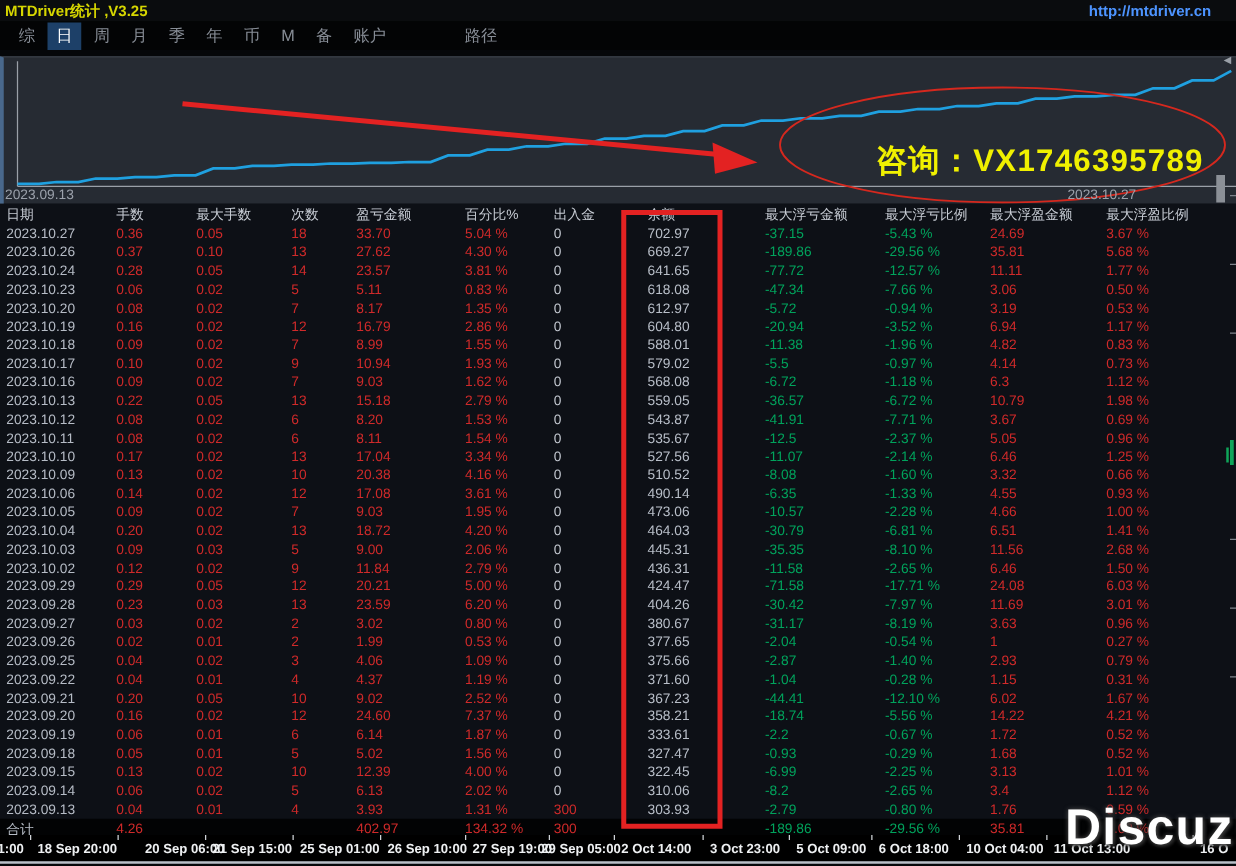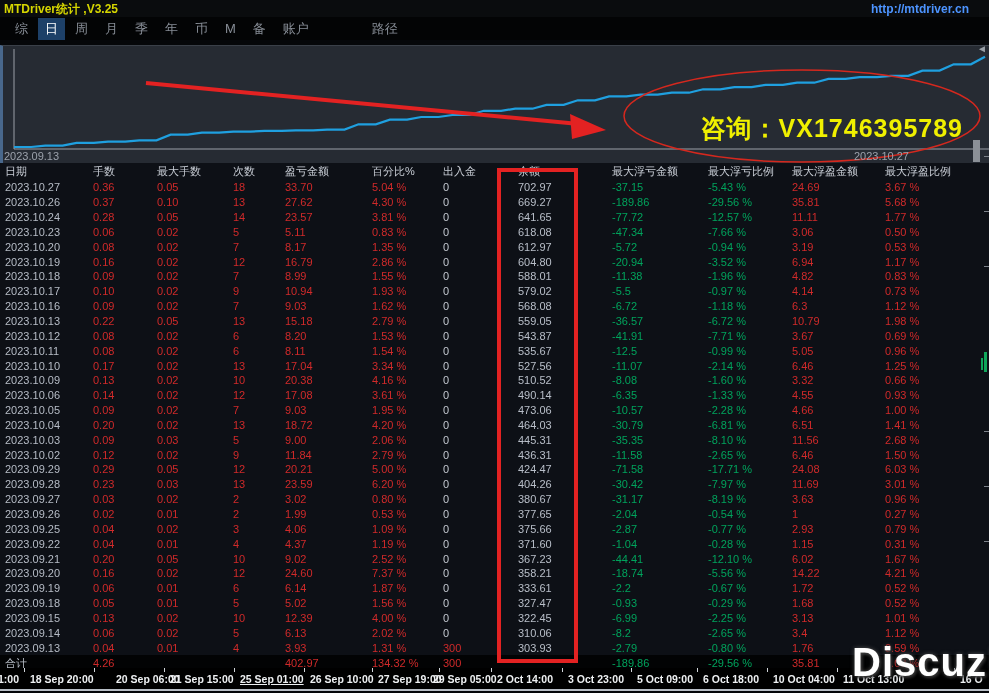--- a/index.html
+++ b/index.html
@@ -261,21 +261,21 @@
         <div class="trow">
           <div class="cell c0 t-date">2023.10.11</div>
           <div class="cell c1 t-red">0.08</div>
           <div class="cell c2 t-red">0.02</div>
           <div class="cell c3 t-red">6</div>
           <div class="cell c4 t-red">8.11</div>
           <div class="cell c5 t-red">1.54 %</div>
           <div class="cell c6 t-dim">0</div>
           <div class="cell c7 t-bal">535.67</div>
           <div class="cell c8 t-grn">-12.5</div>
-          <div class="cell c9 t-grn">-0.99 %</div>
+          <div class="cell c9 t-grn">-2.37 %</div>
           <div class="cell c10 t-red">5.05</div>
           <div class="cell c11 t-red">0.96 %</div>
         </div>
         <div class="trow">
           <div class="cell c0 t-date">2023.10.10</div>
           <div class="cell c1 t-red">0.17</div>
           <div class="cell c2 t-red">0.02</div>
           <div class="cell c3 t-red">13</div>
           <div class="cell c4 t-red">17.04</div>
           <div class="cell c5 t-red">3.34 %</div>
@@ -429,21 +429,21 @@
         <div class="trow">
           <div class="cell c0 t-date">2023.09.25</div>
           <div class="cell c1 t-red">0.04</div>
           <div class="cell c2 t-red">0.02</div>
           <div class="cell c3 t-red">3</div>
           <div class="cell c4 t-red">4.06</div>
           <div class="cell c5 t-red">1.09 %</div>
           <div class="cell c6 t-dim">0</div>
           <div class="cell c7 t-bal">375.66</div>
           <div class="cell c8 t-grn">-2.87</div>
-          <div class="cell c9 t-grn">-0.77 %</div>
+          <div class="cell c9 t-grn">-1.40 %</div>
           <div class="cell c10 t-red">2.93</div>
           <div class="cell c11 t-red">0.79 %</div>
         </div>
         <div class="trow">
           <div class="cell c0 t-date">2023.09.22</div>
           <div class="cell c1 t-red">0.04</div>
           <div class="cell c2 t-red">0.01</div>
           <div class="cell c3 t-red">4</div>
           <div class="cell c4 t-red">4.37</div>
           <div class="cell c5 t-red">1.19 %</div>
@@ -583,21 +583,21 @@
   <div class="mark-green-2"></div>
 
   <div class="timeline">
       <span class="tl-label" style="left: -2px;">1:00</span>
       <span class="tl-label" style="left: 30px;">18 Sep 20:00</span>
       <span class="tl-tick" style="left: 24px;"></span>
       <span class="tl-label" style="left: 116px;">20 Sep 06:00</span>
       <span class="tl-tick" style="left: 94px;"></span>
       <span class="tl-label" style="left: 170px;">21 Sep 15:00</span>
       <span class="tl-tick" style="left: 164px;"></span>
-      <span class="tl-label" style="left: 240px; text-decoration: underline;">25 Sep 01:00</span>
+      <span class="tl-label" style="left: 240px;">25 Sep 01:00</span>
       <span class="tl-tick" style="left: 234px;"></span>
       <span class="tl-label" style="left: 310px;">26 Sep 10:00</span>
       <span class="tl-tick" style="left: 304px;"></span>
       <span class="tl-label" style="left: 378px;">27 Sep 19:00</span>
       <span class="tl-tick" style="left: 372px;"></span>
       <span class="tl-label" style="left: 433px;">29 Sep 05:00</span>
       <span class="tl-tick" style="left: 439px;"></span>
       <span class="tl-label" style="left: 497px;">2 Oct 14:00</span>
       <span class="tl-tick" style="left: 491px;"></span>
       <span class="tl-label" style="left: 568px;">3 Oct 23:00</span>

